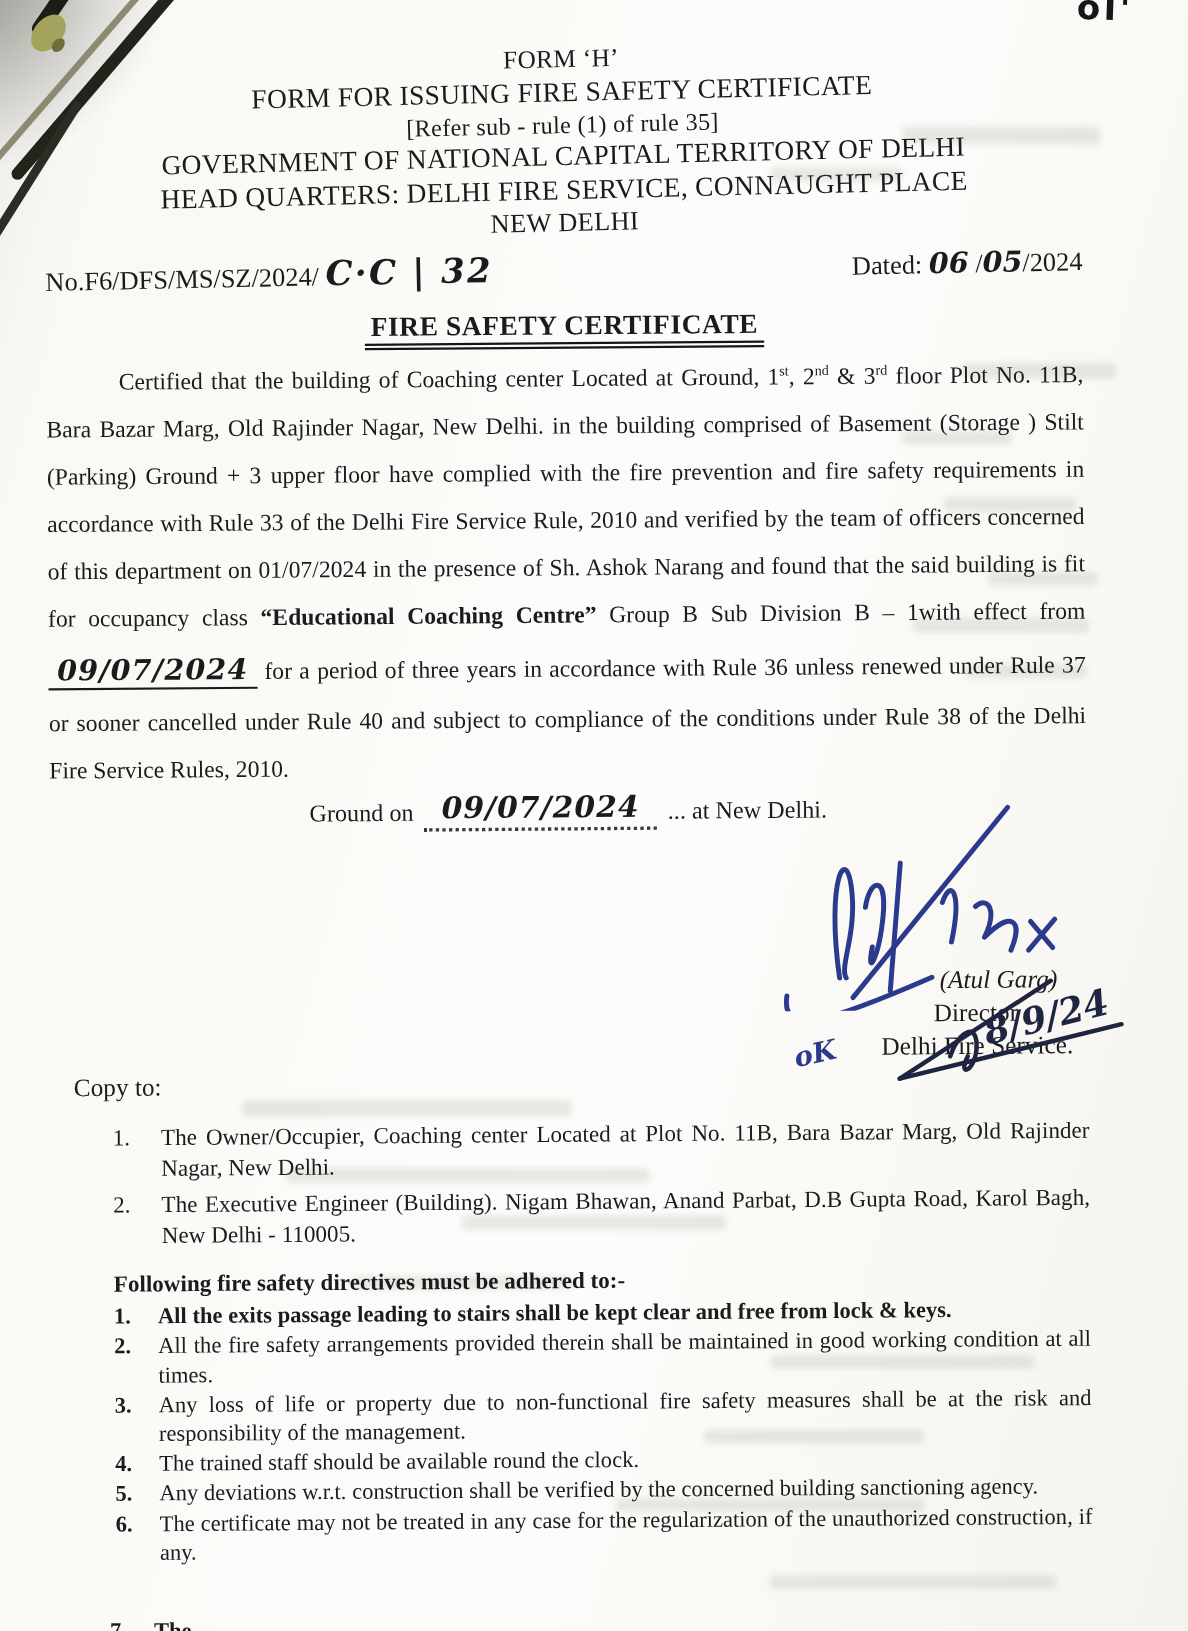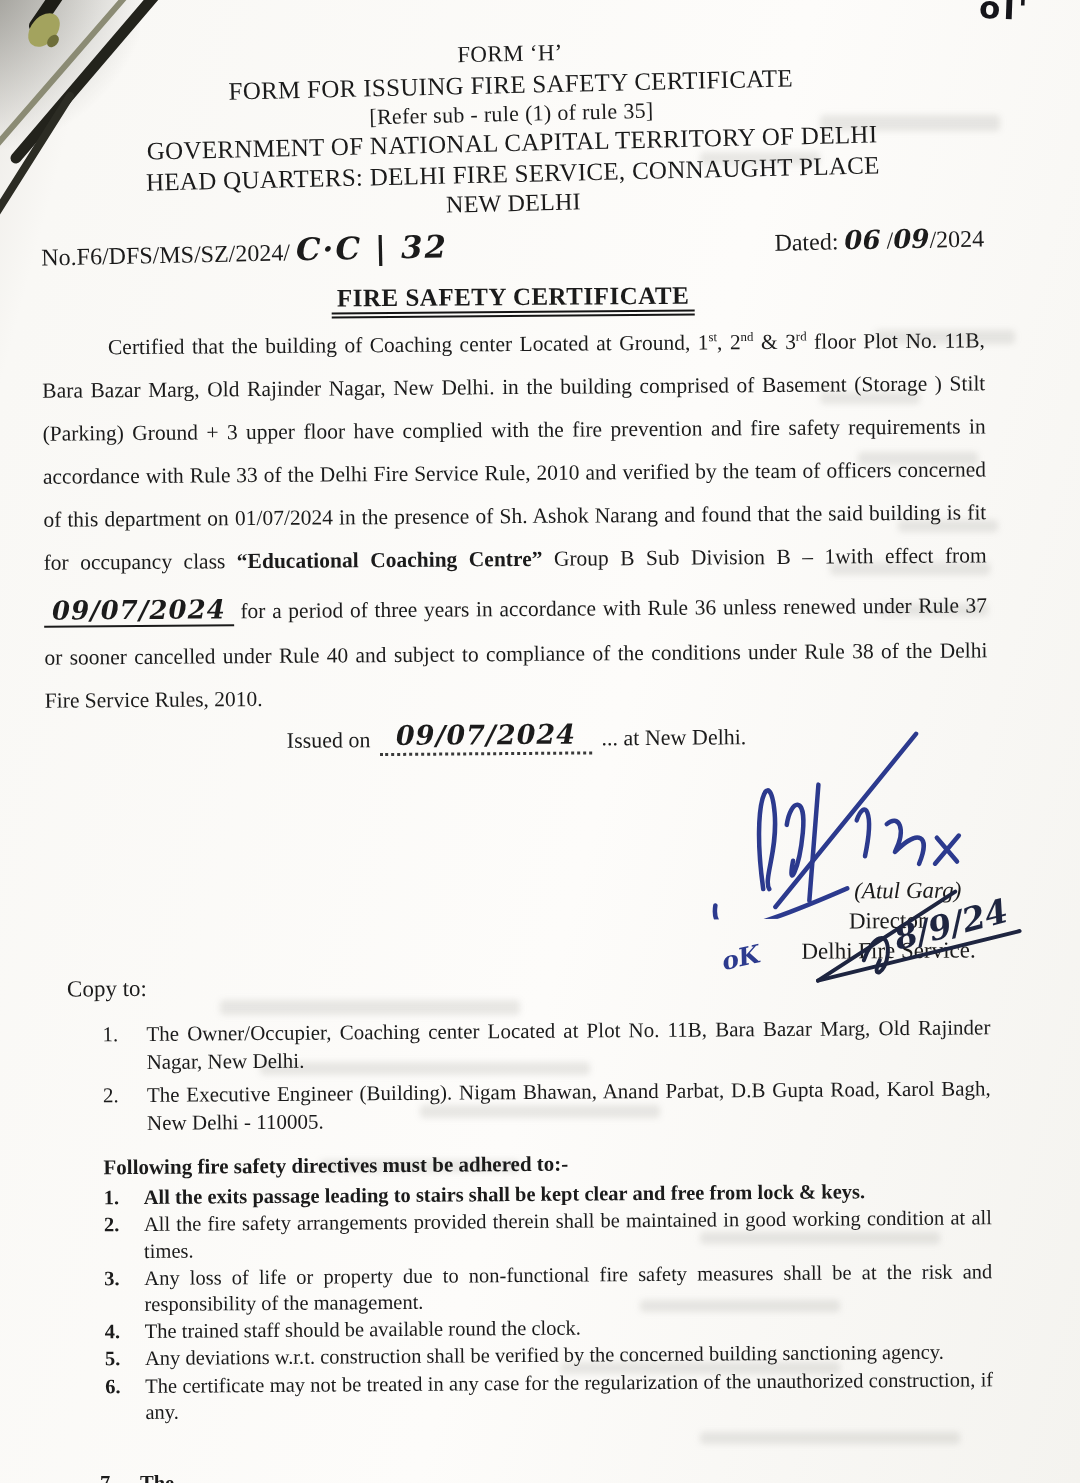--- a/index.html
+++ b/index.html
@@ -108,32 +108,32 @@
   </div>
 
   <div class="ref-row">
     <div>
       <span>No.F6/DFS/MS/SZ/2024/</span>
       <span class="hw ref-hw">C·C | 32</span>
     </div>
     <div>
       <span>Dated:</span>
       <span class="hw dated-hw">06</span>
-      <span>/</span><span class="hw dated-hw">09</span><span>/2024</span>
+      <span>/</span><span class="hw dated-hw">05</span><span>/2024</span>
     </div>
   </div>
 
   <div class="title-line">
     <span>FIRE SAFETY CERTIFICATE</span>
   </div>
 
   <div class="para"><span>Certified that the building of Coaching center Located at Ground, 1</span><sup>st</sup><span>, 2</span><sup>nd</sup><span> &amp; 3</span><sup>rd</sup><span> floor Plot No. 11B, Bara Bazar Marg, Old Rajinder Nagar, New Delhi. in the building comprised of Basement (Storage ) Stilt (Parking) Ground + 3 upper floor have complied with the fire prevention and fire safety requirements in accordance with Rule 33 of the Delhi Fire Service Rule, 2010 and verified by the team of officers concerned of this department on 01/07/2024 in the presence of Sh. Ashok Narang and found that the said building is fit for occupancy class </span><span class="occupancy">“Educational Coaching Centre”</span><span> Group B Sub Division B – 1with effect from </span><span class="hw-date">09/07/2024</span><span> for a period of three years in accordance with Rule 36 unless renewed under Rule 37 or sooner cancelled under Rule 40 and subject to compliance of the conditions under Rule 38 of the Delhi Fire Service Rules, 2010.</span></div>
 
   <div class="issued-line">
-    <span>Issued on</span>
+    <span>Ground on</span>
     <span class="issued-dotted"><span class="hw-issued">09/07/2024</span></span>
     <span>... at New Delhi.</span>
   </div>
 
   <div class="signature-block">
     <svg class="sig-blue" width="310" height="190" viewBox="0 0 310 190">
       <g stroke="#2c3a8e" stroke-width="4.5" fill="none" stroke-linecap="round" stroke-linejoin="round">
         <path d="M238,6 L96,178"></path>
         <path d="M84,160 C72,70 92,34 96,84 C99,122 84,150 90,160"></path>
         <path d="M108,96 C112,70 128,66 124,104 C120,142 108,162 114,132"></path>

